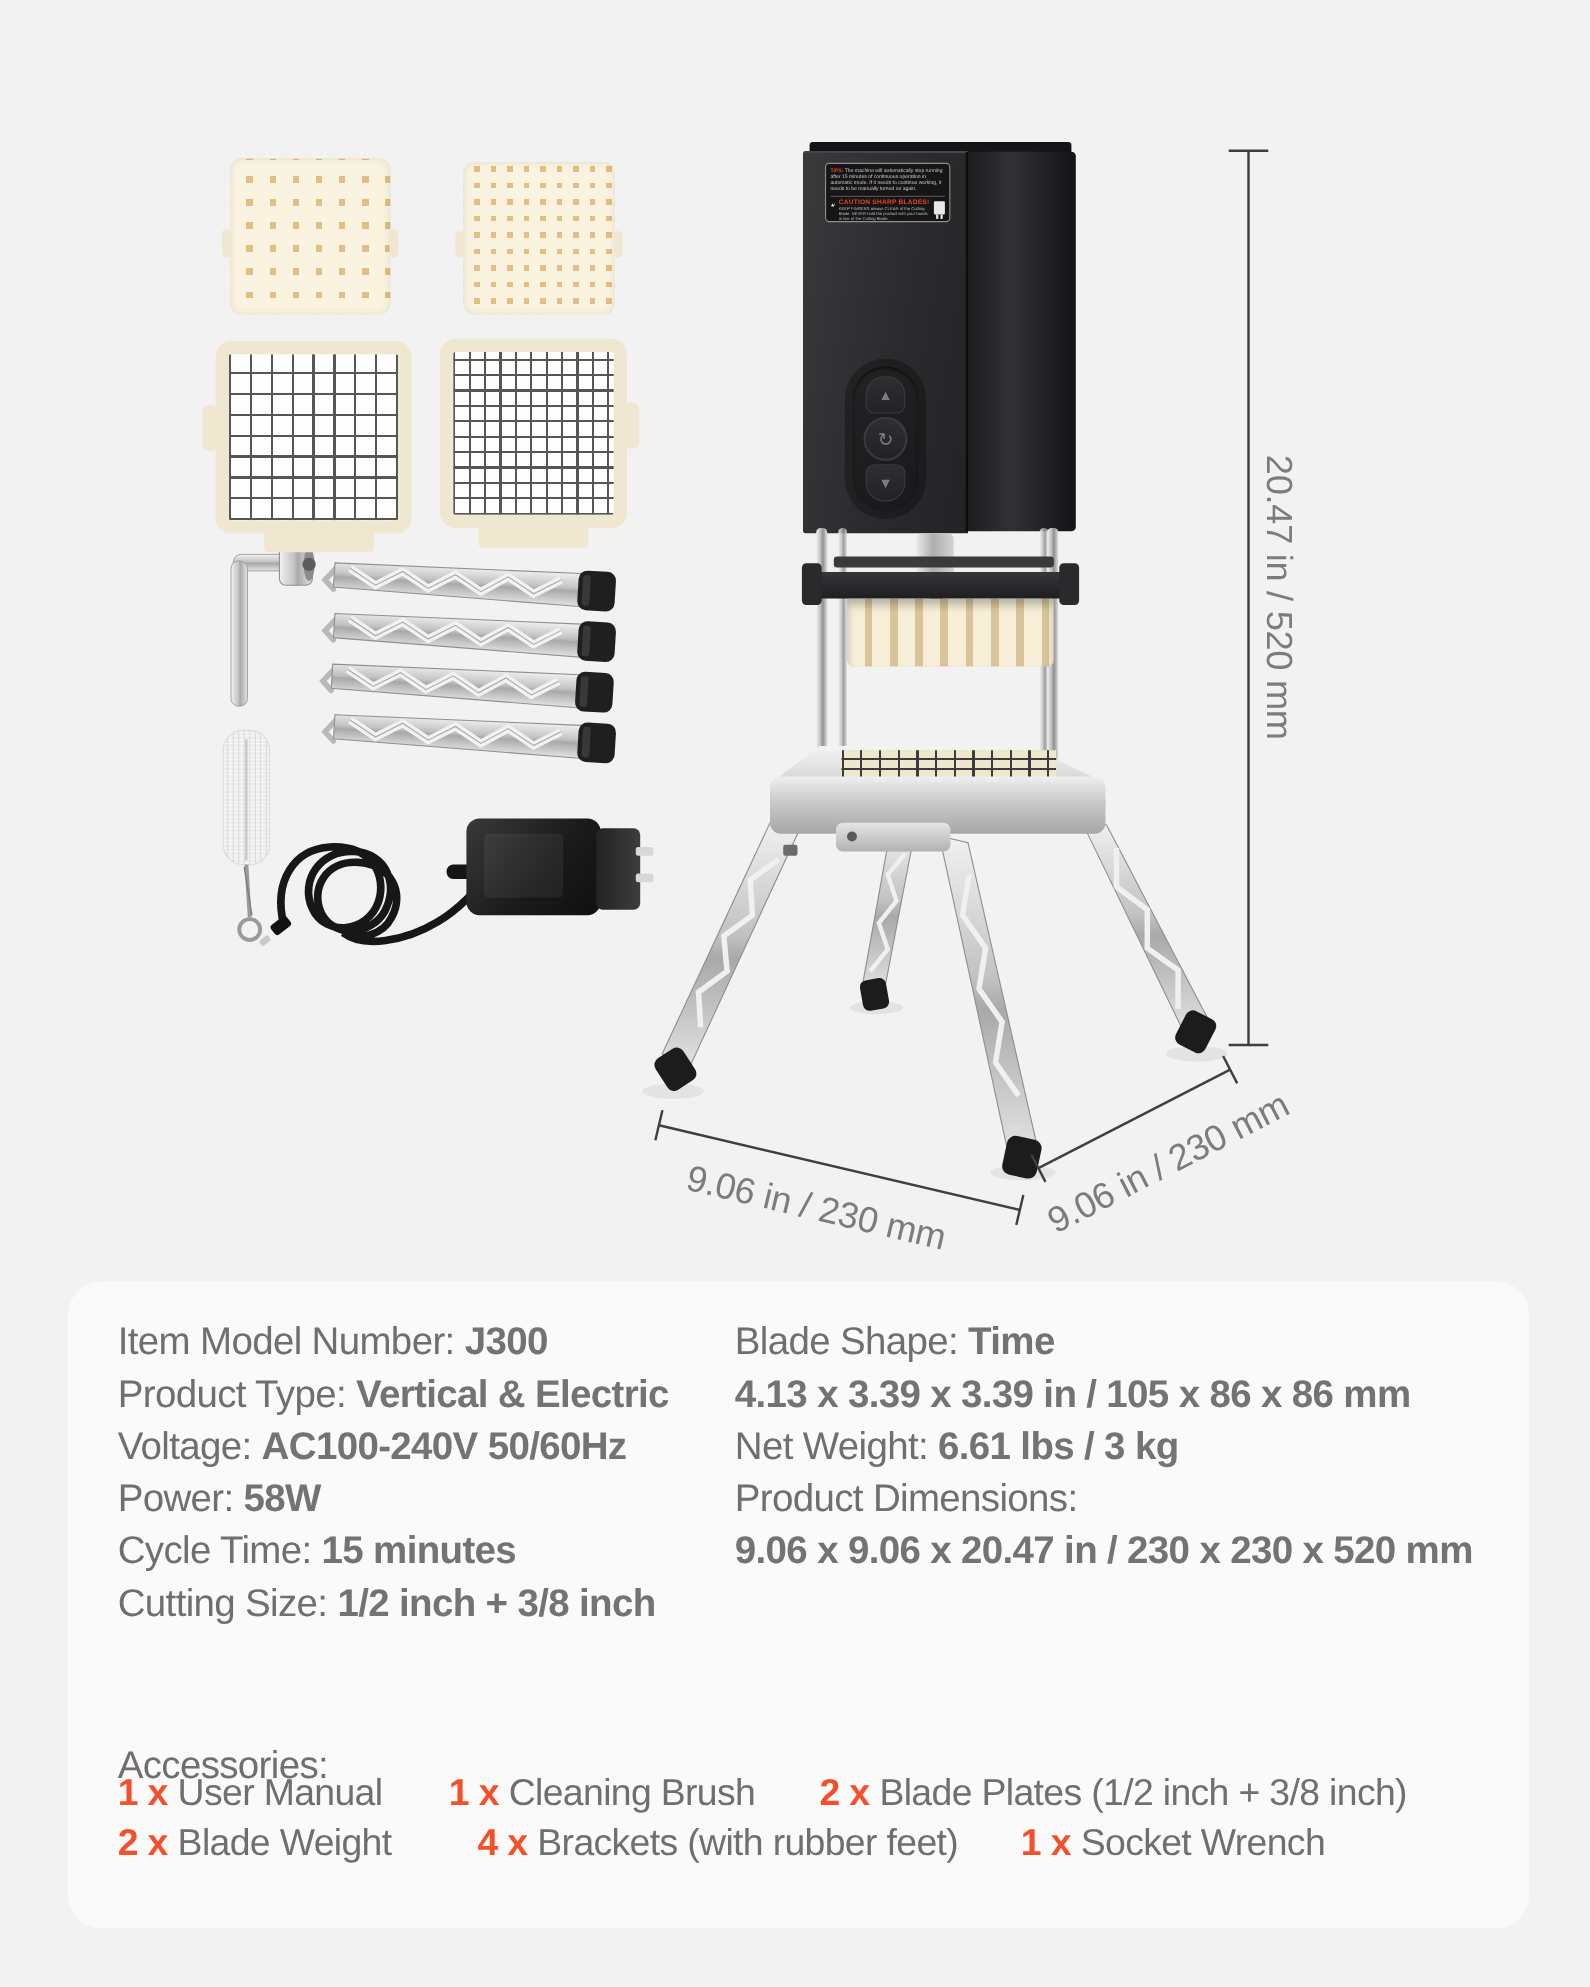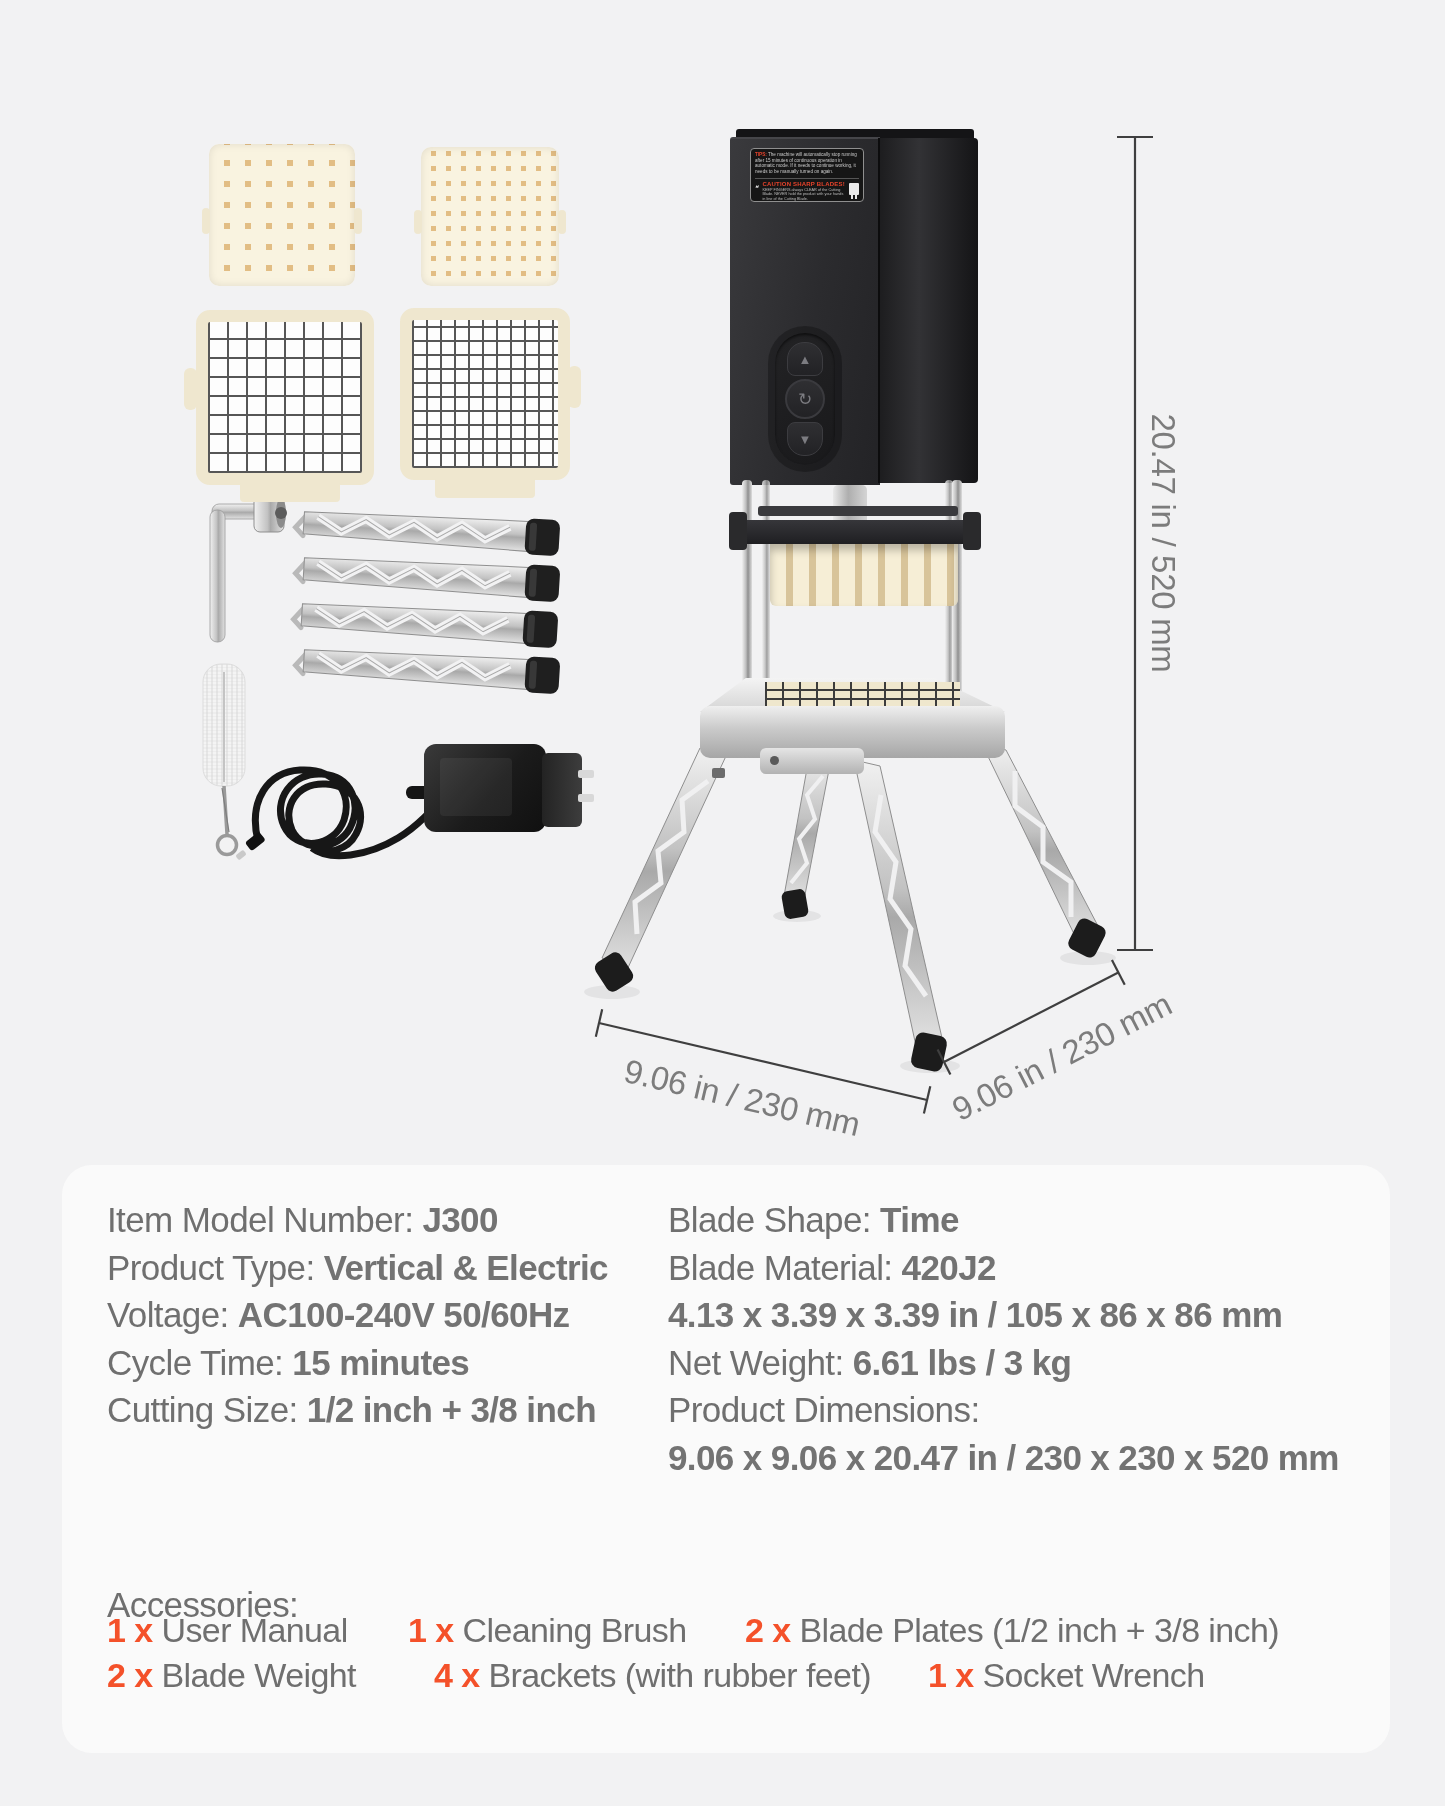--- a/index.html
+++ b/index.html
@@ -312,26 +312,26 @@
     <div class="dim-label" id="dl-h">20.47 in / 520 mm</div>
     <div class="dim-label" id="dl-w">9.06 in / 230 mm</div>
     <div class="dim-label" id="dl-d">9.06 in / 230 mm</div>
   </div>
 
   <div class="panel">
     <div class="spec-col" id="spec-col-left">
       <div class="spec-row"><span class="lab">Item Model Number: </span><span class="val">J300</span></div>
       <div class="spec-row"><span class="lab">Product Type: </span><span class="val">Vertical &amp; Electric</span></div>
       <div class="spec-row"><span class="lab">Voltage: </span><span class="val">AC100-240V 50/60Hz</span></div>
+      <div class="spec-row"><span class="lab">Power: </span><span class="val">58W</span></div>
       <div class="spec-row"><span class="lab">Cycle Time: </span><span class="val">15 minutes</span></div>
       <div class="spec-row"><span class="lab">Cutting Size: </span><span class="val">1/2 inch + 3/8 inch</span></div>
     </div>
     <div class="spec-col" id="spec-col-right">
       <div class="spec-row"><span class="lab">Blade Shape: </span><span class="val">Time</span></div>
-      <div class="spec-row"><span class="lab">Blade Material: </span><span class="val">420J2</span></div>
       <div class="spec-row"><span class="lab"></span><span class="val">4.13 x 3.39 x 3.39 in / 105 x 86 x 86 mm</span></div>
       <div class="spec-row"><span class="lab">Net Weight: </span><span class="val">6.61 lbs / 3 kg</span></div>
       <div class="spec-row"><span class="lab">Product Dimensions:</span><span class="val"></span></div>
       <div class="spec-row"><span class="lab"></span><span class="val">9.06 x 9.06 x 20.47 in / 230 x 230 x 520 mm</span></div>
     </div>
 
     <div class="acc-title">Accessories:</div>
     <div class="acc-item" style="left:45px;top:443px;"><span class="acc-qty">1 x</span><span class="acc-name">User Manual</span></div>
     <div class="acc-item" style="left:346px;top:443px;"><span class="acc-qty">1 x</span><span class="acc-name">Cleaning Brush</span></div>
     <div class="acc-item" style="left:683px;top:443px;"><span class="acc-qty">2 x</span><span class="acc-name">Blade Plates (1/2 inch + 3/8 inch)</span></div>

